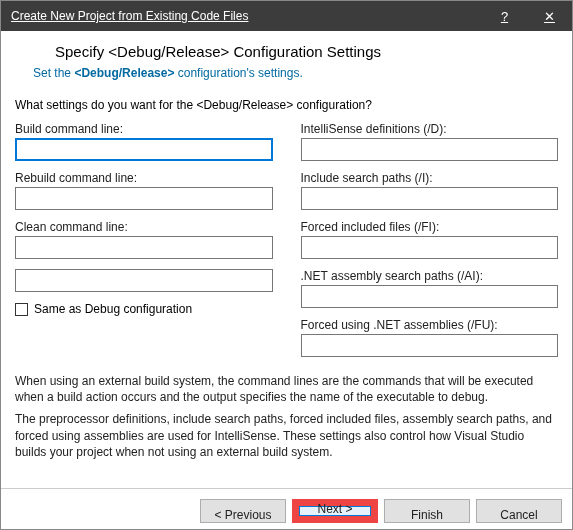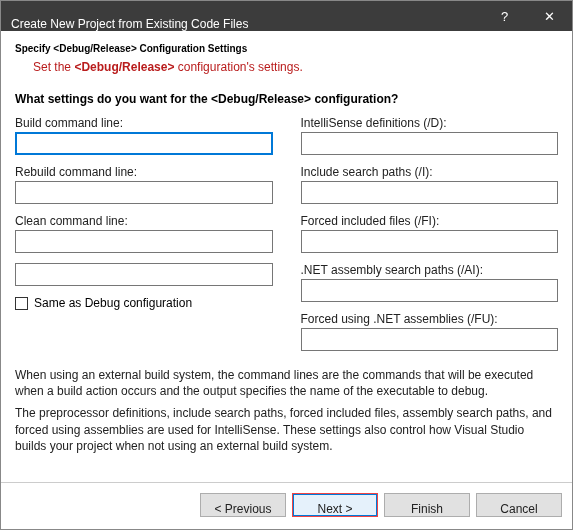--- a/index.html
+++ b/index.html
@@ -10,33 +10,34 @@
     width: 573px;
     height: 530px;
     overflow: hidden;
     border: 1px solid #888;
   }
   .titlebar {
     background: #3c3c3c;
     color: #fff;
     height: 30px;
     display: flex;
-    align-items: flex-end;
+    align-items: center;
     padding-left: 10px;
+    text-decoration: underline;
   }
   .titlebar .title { flex: 1; font-size: 12px; }
   .titlebar .tb-btn {
     width: 45px; height: 30px;
     display: flex; align-items: center; justify-content: center;
     font-size: 13px; font-family: sans-serif;
   }
   .main { padding: 12px 14px 0 14px; }
-  .heading { font-size: 10px; font-weight: 700; margin-bottom: 6px; }
-  .subheading { font-size: 12px; color: #b91c1c; margin-left: 18px; margin-bottom: 18px; }
-  .question { font-size: 12px; font-weight: 700; margin-bottom: 10px; margin-top: 15px; }
+  .heading { font-size: 15px; font-weight: 400; margin-bottom: 6px; margin-left: 40px; }
+  .subheading { font-size: 12px; color: #0369a1; margin-left: 18px; margin-bottom: 18px; }
+  .question { font-size: 12px; font-weight: 400; margin-bottom: 10px; margin-top: 15px; }
   .grid {
     display: grid;
     grid-template-columns: 1fr 1fr;
     column-gap: 28px;
     row-gap: 2px;
   }
   .field label { display: block; font-size: 12px; margin-bottom: 2px; color: #222; }
   .field input[type=text] {
     width: 100%;
     height: 23px;
@@ -60,21 +61,21 @@
     padding: 0 10px 10px 0;
   }
   .btn {
     min-width: 86px; height: 24px;
     border: 1px solid #adadad;
     background: #e1e1e1;
     font-size: 12px;
     display: flex; align-items: flex-end; justify-content: center;
     color: #222;
   }
-  .btn.default { border: 1px solid #ef4444; box-shadow: 0 0 0 1px #0078d7 inset; background: #e5f1fb; }
+  .btn.default { border: 7px solid #ef4444; box-shadow: 0 0 0 1px #0078d7 inset; background: #e5f1fb; }
 </style>
 </head>
 <body>
 
 <div class="titlebar">
   <span class="title">Create New Project from Existing Code Files</span>
   <div class="tb-btn">
       <span>?</span>
     </div>
   <div class="tb-btn">

